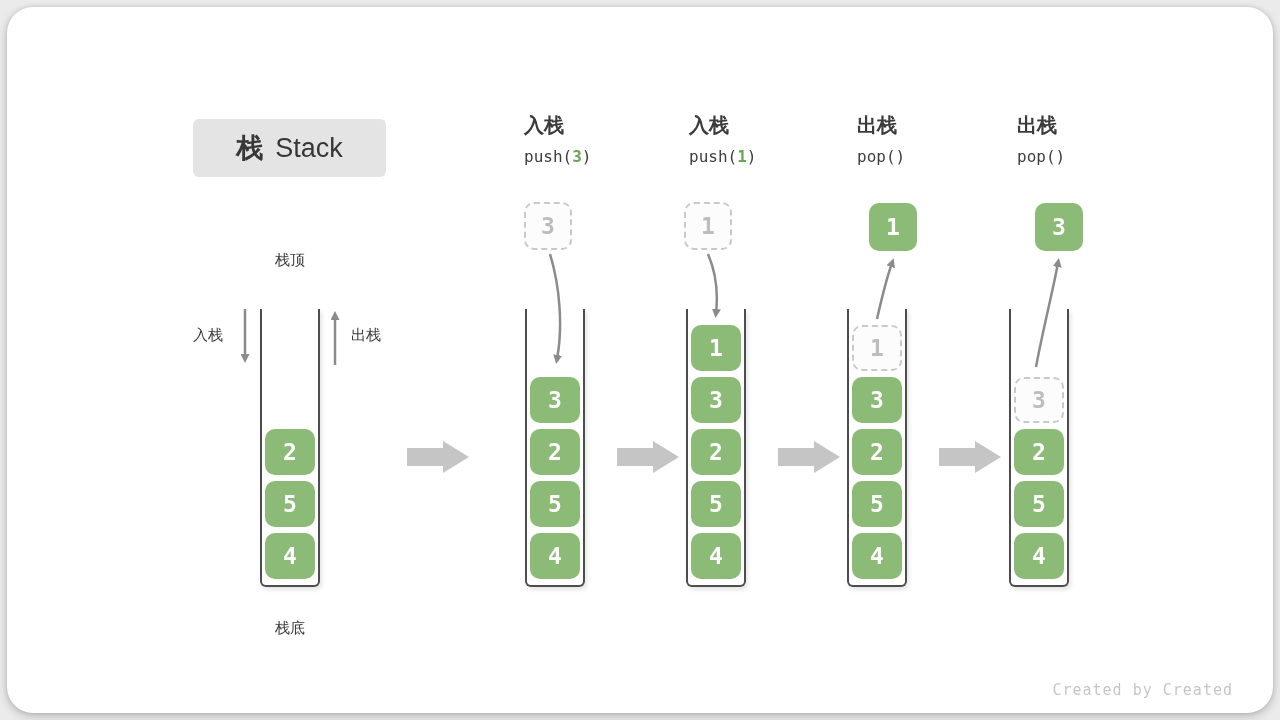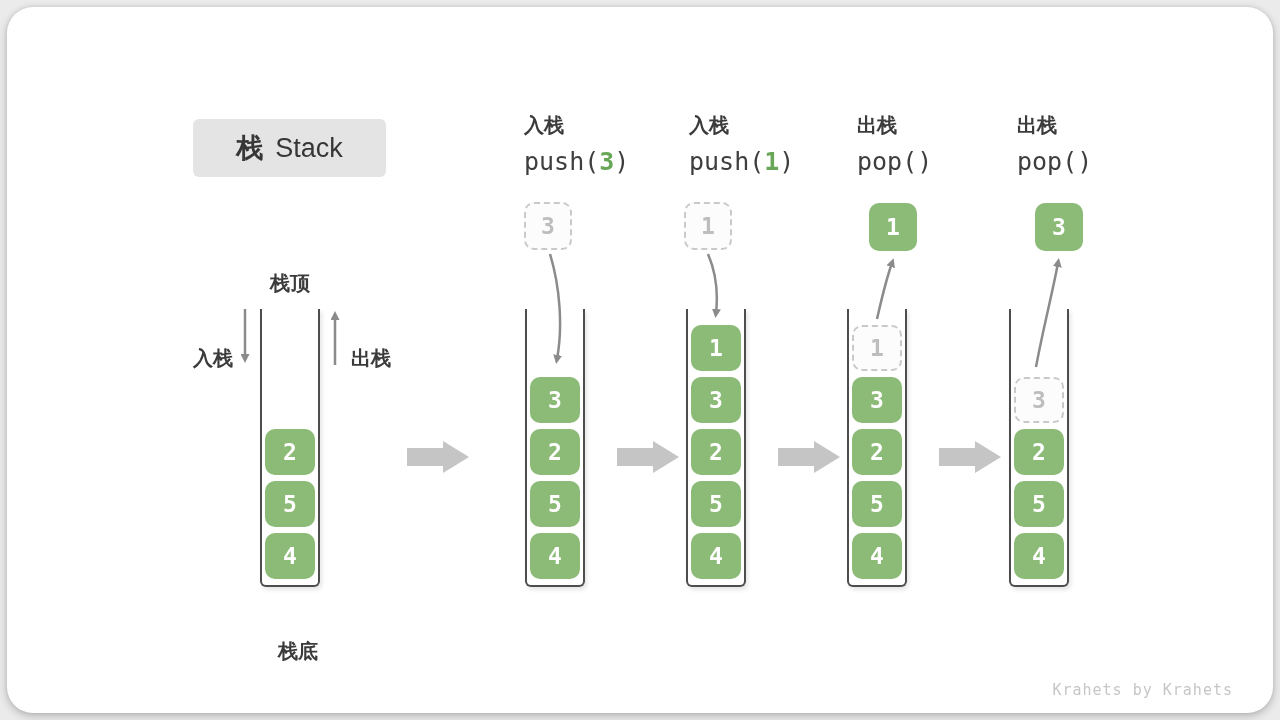--- a/index.html
+++ b/index.html
@@ -20,21 +20,21 @@
     position:absolute;left:186px;top:112px;width:193px;height:58px;
     background:#e4e4e4;border-radius:6px;
     display:flex;align-items:center;justify-content:center;
     color:#373737;
   }
   .title-zh{font-size:27px;font-weight:700;font-family:"Liberation Sans",sans-serif;}
   .title-en{font-size:27px;font-family:Liberation Sans, sans-serif;margin-left:12px;}
   
   .op{position:absolute;top:105px;color:#3b3b3b;}
   .op-zh{font-size:20px;font-weight:700;line-height:26px;}
-  .op-code{font-family:"DejaVu Sans Mono",monospace;font-size:25px;margin-top:9px;color:#3e3e3e;}
+  .op-code{font-family:"DejaVu Sans Mono",monospace;font-size:16px;margin-top:9px;color:#3e3e3e;}
   .op-code .arg{color:var(--code-green);font-weight:700;}
   .op0{left:517px;} .op1{left:682px;} .op2{left:850px;} .op3{left:1010px;}
   
   .float-box{
     position:absolute;width:48px;height:48px;border-radius:10px;
     display:flex;align-items:center;justify-content:center;
     font-family:"DejaVu Sans Mono",monospace;font-size:23px;font-weight:700;
     box-sizing:border-box;
   }
   .float-box.dashed{border:2px dashed #c9c9c9;background:#fcfcfc;color:#bdbdbd;}
@@ -56,23 +56,23 @@
     position:absolute;left:5px;width:50px;height:46px;border-radius:10px;
     background:var(--cell-green);color:#fff;
     display:flex;align-items:center;justify-content:center;
     font-family:"DejaVu Sans Mono",monospace;font-size:23px;font-weight:700;
     box-sizing:border-box;
   }
   .cell.ghost{
     background:#fcfcfc;border:2px dashed #c9c9c9;color:#bdbdbd;font-weight:700;
   }
   
-  .lbl{position:absolute;color:#3b3b3b;font-weight:700;font-size:20px;margin-top:19px;}
+  .lbl{position:absolute;color:#3b3b3b;font-weight:400;font-size:15px;}
   .lbl-top{left:255px;top:244px;width:56px;text-align:center;}
-  .lbl-bottom{left:255px;top:612px;width:56px;text-align:right;}
+  .lbl-bottom{left:255px;top:612px;width:56px;text-align:center;}
   .lbl-push{left:186px;top:319px;}
   .lbl-pop{left:344px;top:319px;}
   
   .overlay{position:absolute;left:0;top:0;width:1280px;height:720px;pointer-events:none;}
   
   .watermark{
     position:absolute;right:40px;top:674px;
     font-family:"DejaVu Sans Mono",monospace;font-size:15px;color:#c6c6c6;letter-spacing:1px;
   }
 </style>
@@ -191,14 +191,14 @@
         <polygon points="0,7 36,7 36,0 62,16 36,32 36,25 0,25" fill="#C5C5C5"></polygon>
       </g>
     <g transform="translate(771,434)">
         <polygon points="0,7 36,7 36,0 62,16 36,32 36,25 0,25" fill="#C5C5C5"></polygon>
       </g>
     <g transform="translate(932,434)">
         <polygon points="0,7 36,7 36,0 62,16 36,32 36,25 0,25" fill="#C5C5C5"></polygon>
       </g>
   </svg>
 
-  <div class="watermark">Krahets by Krahets</div>
+  <div class="watermark">Created by Created</div>
 </div>
 
 </body></html>

